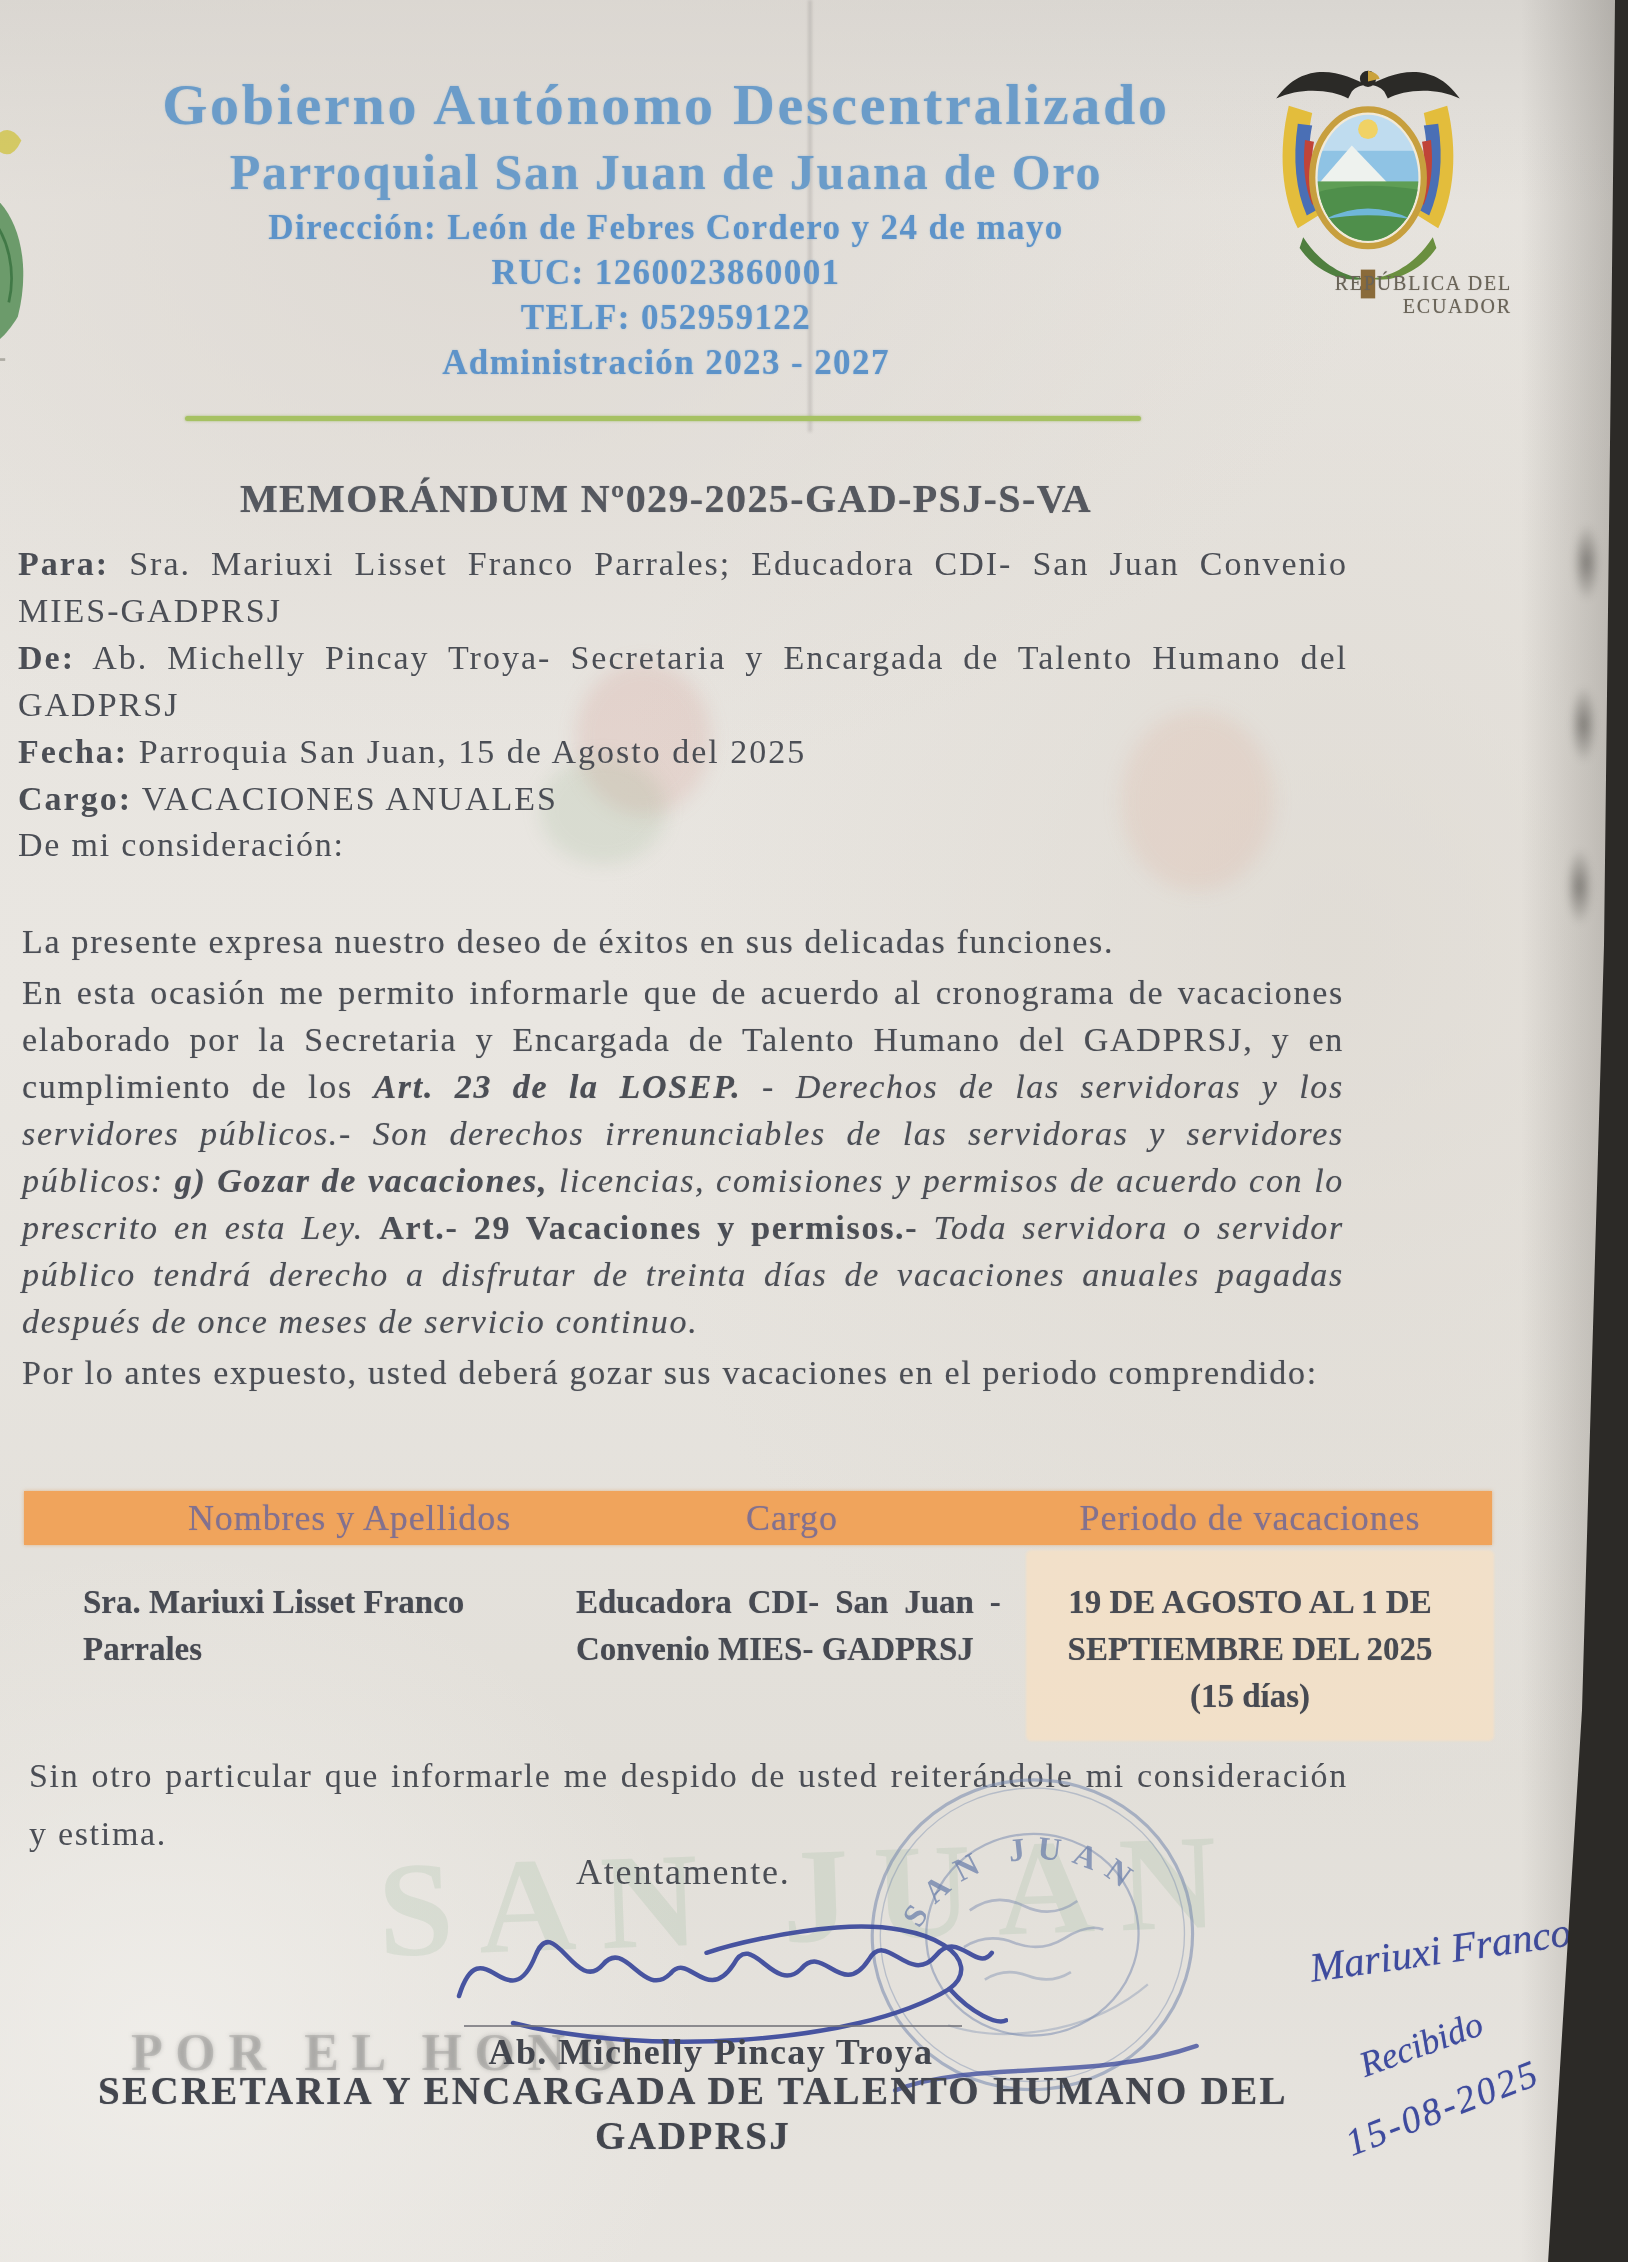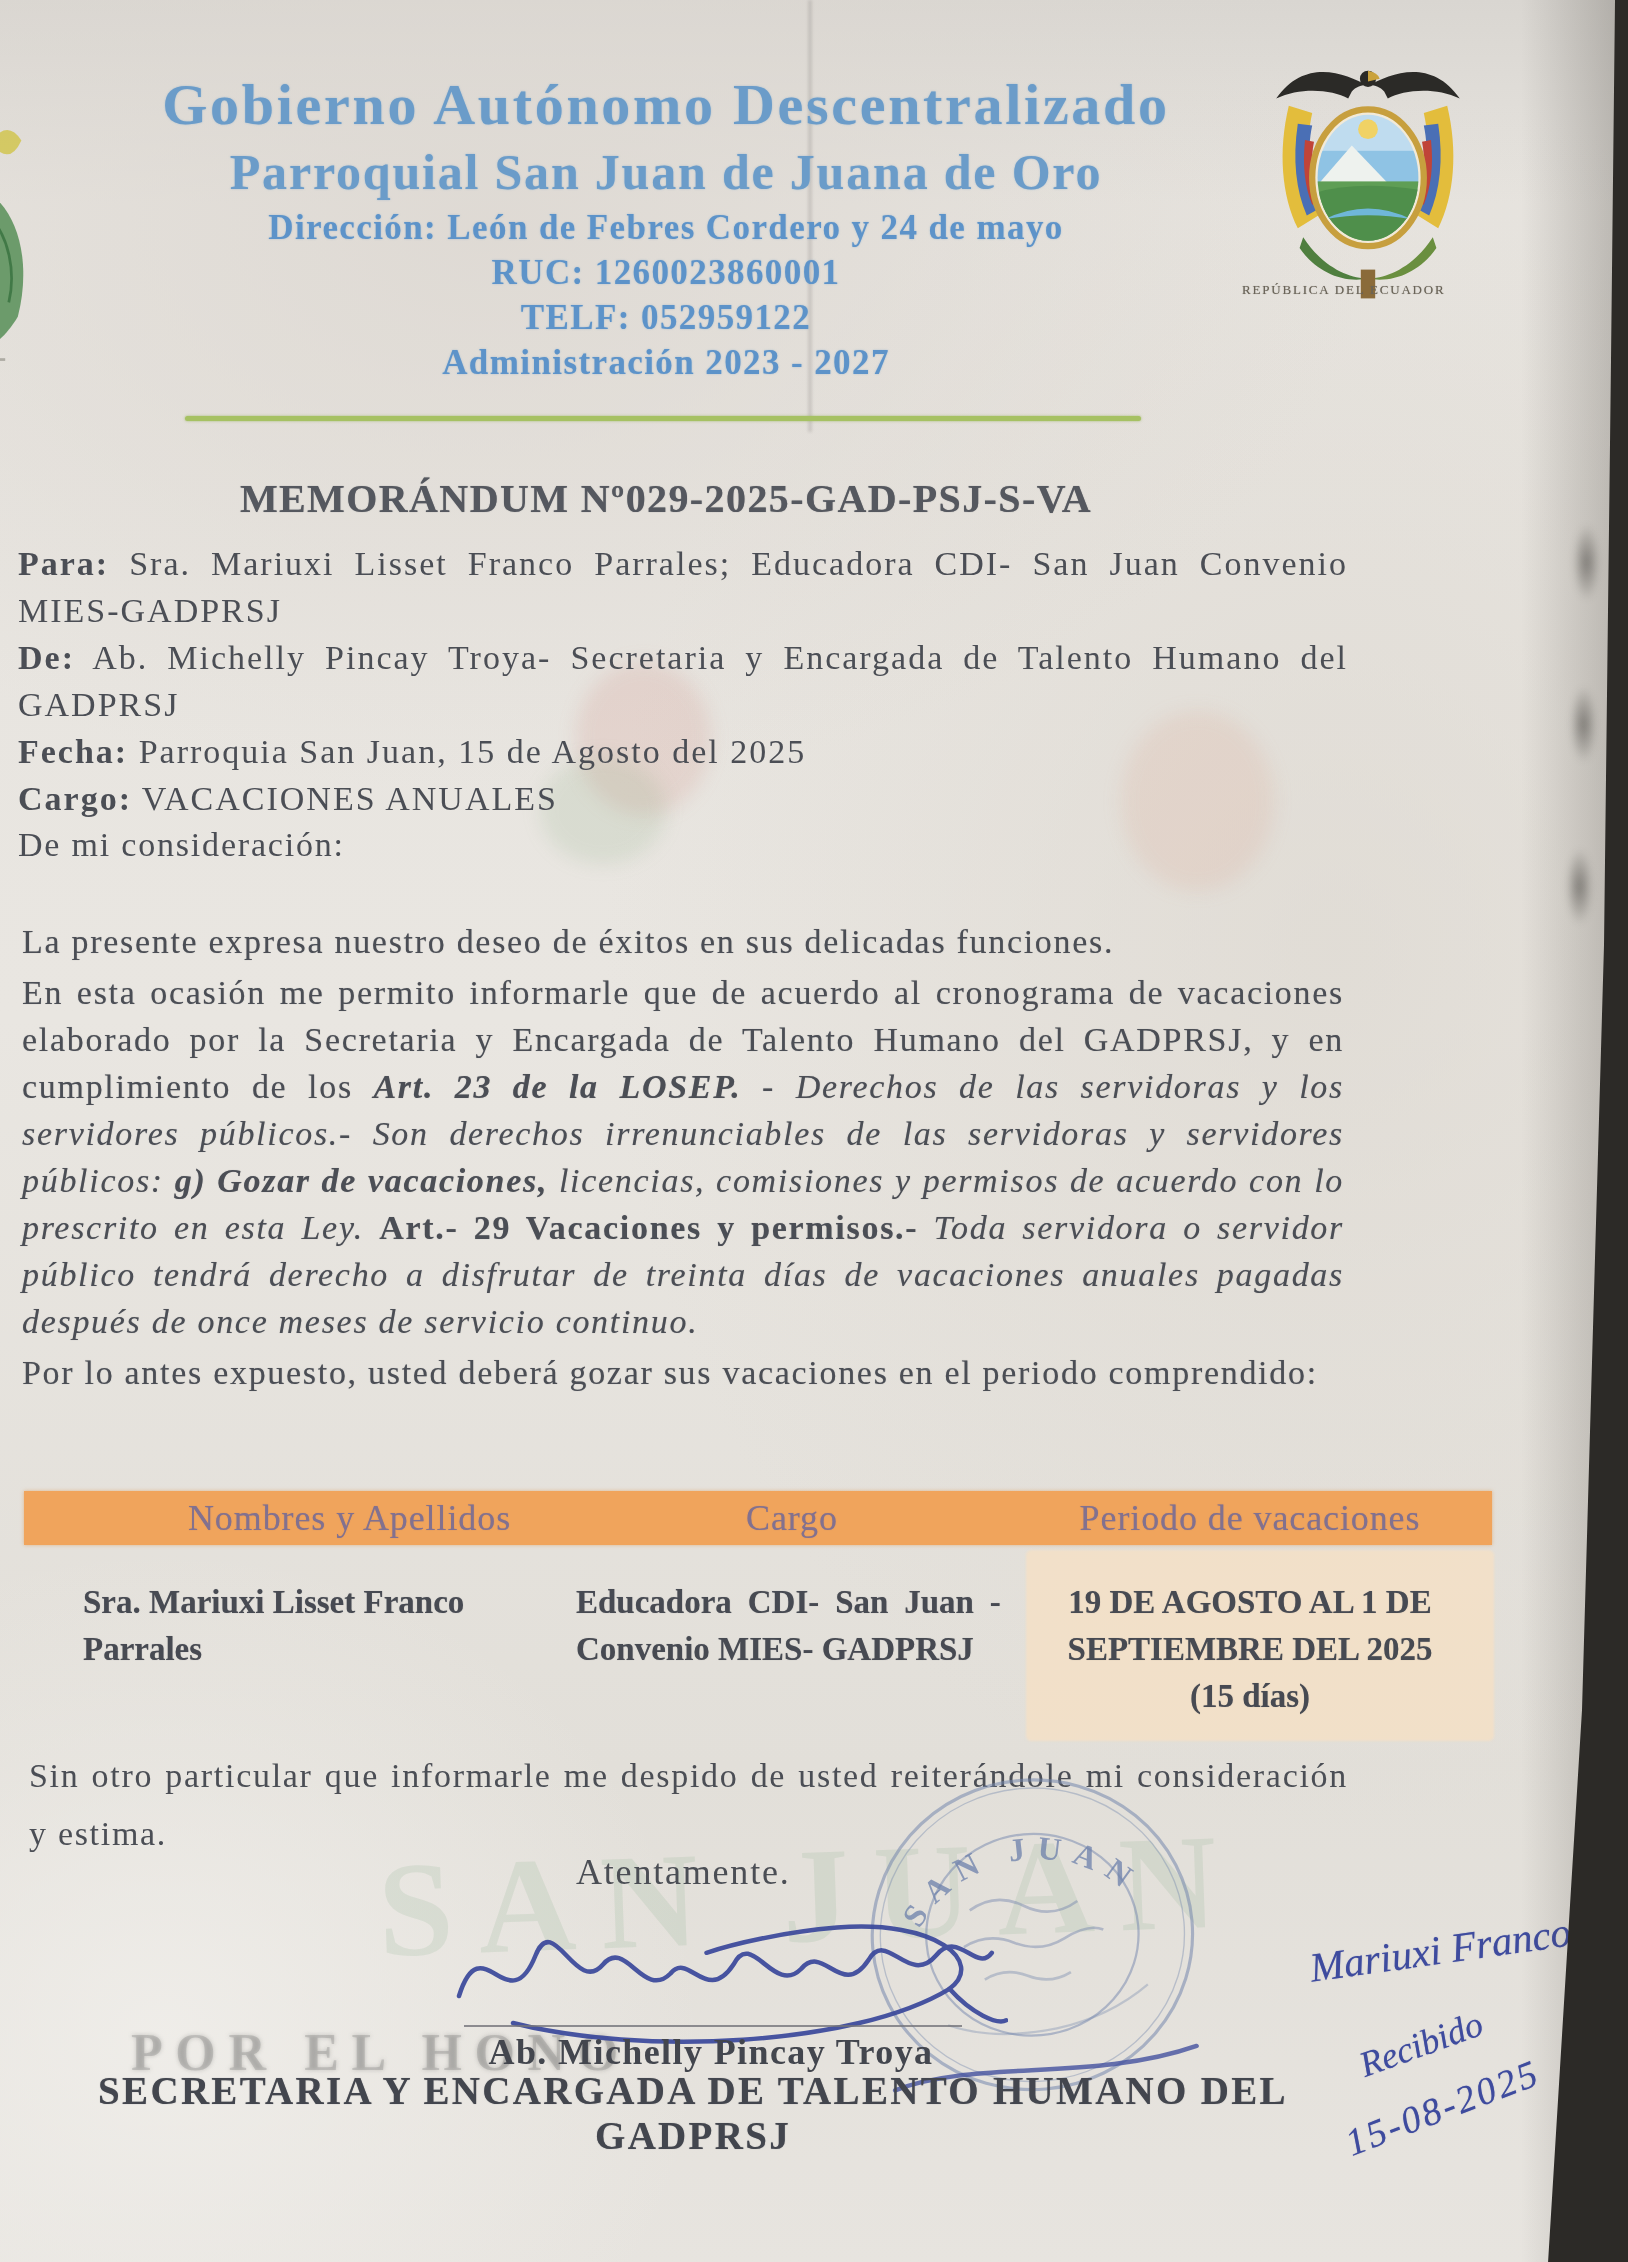--- a/index.html
+++ b/index.html
@@ -15,21 +15,21 @@
   }
   .abs{position:absolute;}
   
   .lh{left:0;top:70px;width:1332px;text-align:center;color:#6b9cc9;font-weight:bold;
       text-shadow:0 0 1.8px rgba(107,156,201,.55);}
   .lh .l1{font-size:58px;letter-spacing:2.7px;line-height:70px;}
   .lh .l2{font-size:50px;letter-spacing:1.8px;line-height:65px;}
   .lh .l3{font-size:35px;letter-spacing:1.4px;line-height:45px;color:#5d93c9;}
   .divider{left:185px;top:416px;width:956px;height:4.5px;background:#a6c163;border-radius:2.7px;
       box-shadow:0 0 2.7px rgba(150,180,90,.8);}
-  .coat-caption{left:1242px;top:282px;width:270px;text-align:left;font-size:13px;
+  .coat-caption{left:1242px;top:272px;width:270px;text-align:right;font-size:20px;
       letter-spacing:1.8px;color:#6a6458;text-shadow:0 0 0.9px rgba(90,85,75,.5);}
   
   .title{left:144px;top:475px;width:1044px;text-align:center;font-size:40px;font-weight:bold;
       letter-spacing:1.4px;color:#55585f;text-shadow:0 0 0.9px rgba(70,72,80,.6);}
   .meta{left:18px;top:540px;width:1330px;font-size:34px;line-height:47px;
       letter-spacing:2px;text-align:justify;}
   .meta p{margin:0;}
   .greeting{left:18px;top:826px;font-size:34px;letter-spacing:1.8px;}
   .bodytext{left:18px;top:914px;width:1330px;font-size:34px;line-height:47px;
       letter-spacing:1.7px;text-align:justify;text-shadow:0 0 0.9px rgba(70,72,80,.4);}

